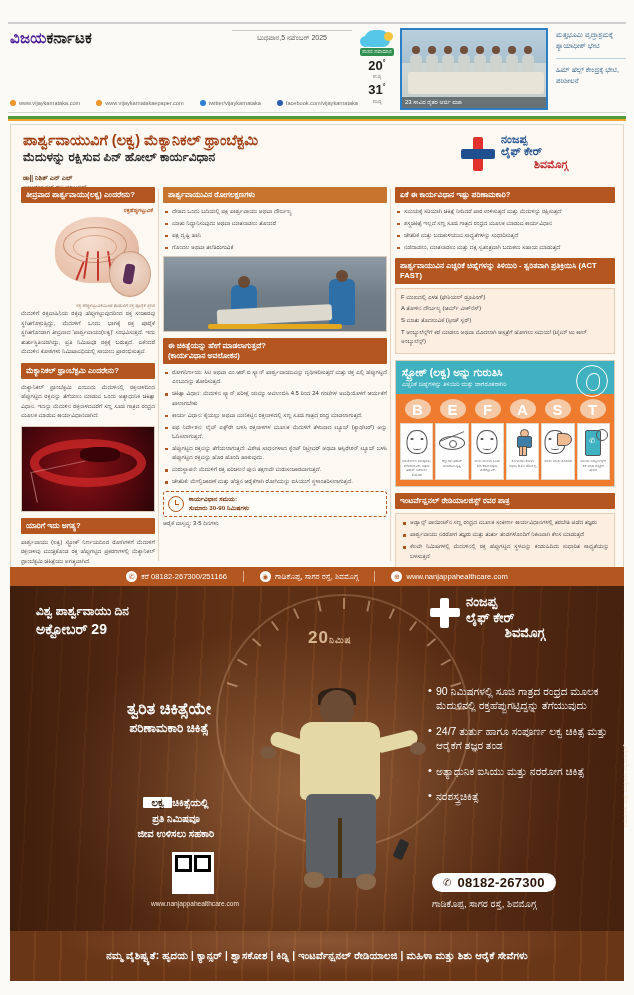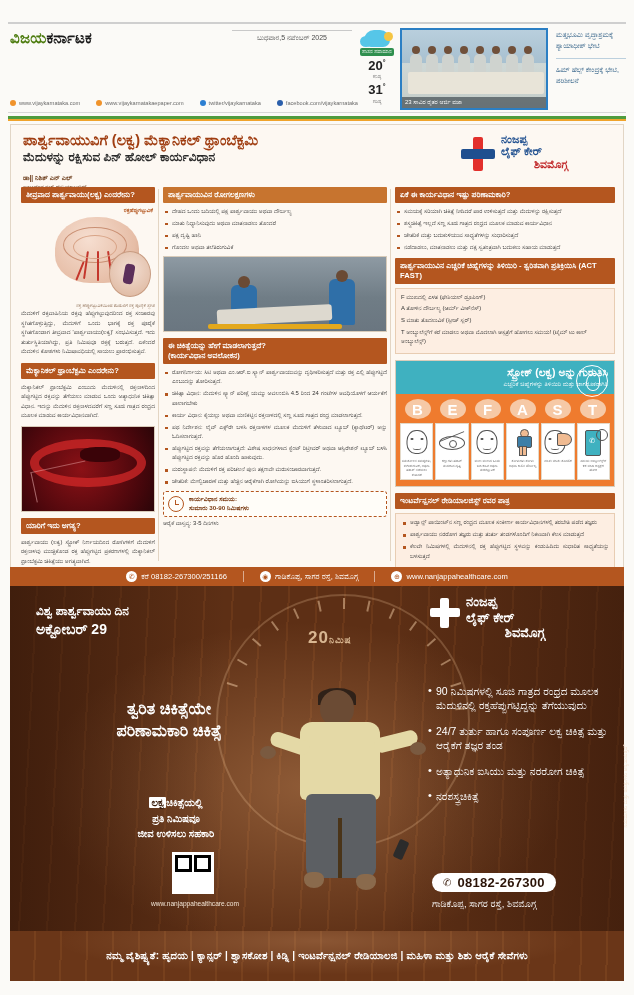--- a/index.html
+++ b/index.html
@@ -11,21 +11,21 @@
     position:relative;
   }
   .page{position:relative;width:634px;height:995px;background:#fbfaf7;}
 
   
   .top-rule{position:absolute;left:8px;top:22px;width:618px;height:2px;background:#cfcfcf;}
 
   
   .masthead{position:absolute;left:10px;top:26px;width:348px;height:88px;}
   .mh-vk{font-size:15px;font-weight:bold;letter-spacing:.2px;line-height:1;margin-top:4px;}
-  .mh-vk .red{color:#4d7c0f;}
+  .mh-vk .red{color:#4c1d95;}
   .mh-vk .blk{color:#1a1a1a;}
   .mh-main{font-size:44px;font-weight:bold;line-height:1.05;margin-top:-2px;white-space:nowrap;}
   .mh-main .blk{color:#1a1a1a;}
   .mh-main .red{color:#e0201b;}
   .mh-temple{position:absolute;left:150px;top:-4px;width:92px;height:36px;}
   .temple-roof{position:absolute;left:10px;top:6px;width:72px;height:18px;background:#8a6a44;border-radius:6px 6px 2px 2px;}
   .temple-roof:after{content:"";position:absolute;left:6px;top:-6px;width:60px;height:10px;background:#7d5f3c;border-radius:6px 6px 0 0;}
   .temple-g1{position:absolute;left:0px;top:16px;width:26px;height:12px;background:#4f8f3d;border-radius:50% 50% 0 0;}
   .temple-g2{position:absolute;left:66px;top:16px;width:26px;height:12px;background:#4f8f3d;border-radius:50% 50% 0 0;}
 
@@ -128,21 +128,21 @@
   .clk:after{content:"";position:absolute;left:6px;top:7px;width:4px;height:1.2px;background:#b4561f;}
   .timer-t{font-size:6.2px;color:#7a3a12;font-weight:bold;line-height:1.45;}
   .after-t{font-size:5.9px;color:#333;margin-top:3px;}
 
   
   .actbox{background:#fdeee2;border:1px solid #e8cdb3;padding:4px 5px;box-sizing:border-box;}
   .act-l{font-size:5.9px;color:#333;line-height:1.62;margin-bottom:2px;}
 
   
   .befast{margin-top:6px;border:1px solid #d9cdbb;}
-  .bf-head{background:#3fb1c0;color:#fff;padding:5px 6px 6px;position:relative;text-align:right;}
+  .bf-head{background:#3fb1c0;color:#fff;padding:5px 6px 6px;position:relative;}
   .bf-h1{font-size:10.5px;font-weight:bold;line-height:1.2;}
   .bf-h2{font-size:6.2px;line-height:1.3;margin-top:2px;opacity:.97;}
   .bf-ear{position:absolute;right:6px;top:4px;width:30px;height:30px;border:1.5px solid #fff;border-radius:50%;}
   .bf-ear:before{content:"";position:absolute;left:9px;top:7px;width:12px;height:16px;border:1.5px solid #fff;border-radius:60% 40% 50% 50%;}
   .bf-body{background:#ef7b2e;padding:5px 4px 6px;}
   .bf-letters{display:flex;justify-content:space-around;margin-bottom:4px;}
   .bf-cir{width:26px;height:20px;border-radius:50%;background:#f6c9a6;color:#fff;font-size:15px;font-weight:bold;
     display:flex;align-items:center;justify-content:center;line-height:1;}
   .bf-cards{display:flex;gap:2px;}
   .bf-card{flex:1;background:#fff;border:1px solid #e4d9c8;box-sizing:border-box;padding:2px 1px;text-align:center;}
@@ -205,25 +205,25 @@
   .m-footL{position:absolute;left:48px;top:182px;width:20px;height:16px;background:#8a6a4c;border-radius:40% 40% 50% 50%;}
   .m-footR{position:absolute;left:100px;top:184px;width:20px;height:16px;background:#8a6a4c;border-radius:40% 40% 50% 50%;}
   .m-phone{position:absolute;left:140px;top:150px;width:10px;height:19px;background:#2b2b2b;border-radius:2px;transform:rotate(24deg);}
 
   .ad2-tl{position:absolute;left:36px;top:604px;width:250px;}
   .tl-1{font-size:12px;color:#fff;font-weight:bold;line-height:1.25;}
   .tl-2{font-size:14px;color:#fff;font-weight:bold;line-height:1.3;margin-top:1px;}
 
   .ad2-mid{position:absolute;left:36px;top:698px;width:266px;text-align:center;}
   .mid-1{font-size:16px;color:#fff;font-weight:bold;line-height:1.35;}
-  .mid-2{font-size:16px;color:#fff;font-weight:bold;line-height:1.35;}
+  .mid-2{font-size:12px;color:#fff;font-weight:bold;line-height:1.35;}
 
   .ad2-sub{position:absolute;left:52px;top:795px;width:248px;text-align:center;}
   .sub-l{font-size:10px;color:#fff;line-height:1.55;font-weight:bold;}
-  .hl{background:#fff;color:#3a1d0c;padding:0 2px;border-radius:1px;}
+  .hl{background:#fff;color:#3a1d0c;padding:0 8px;border-radius:1px;}
 
   .qr{position:absolute;left:172px;top:852px;width:42px;height:42px;background:#fff;padding:2px;box-sizing:border-box;}
   .qr canvas,.qr .q{width:100%;height:100%;
     background-image:
       linear-gradient(90deg,#000 50%,transparent 50%),
       linear-gradient(#000 50%,transparent 50%);
     background-size:6px 6px,6px 6px;background-blend-mode:difference;}
   .qr .q{position:relative;background-color:#fff;}
   .qr .q:before,.qr .q:after{content:"";position:absolute;width:11px;height:11px;border:3px solid #000;}
   .qr .q:before{left:1px;top:1px;}

